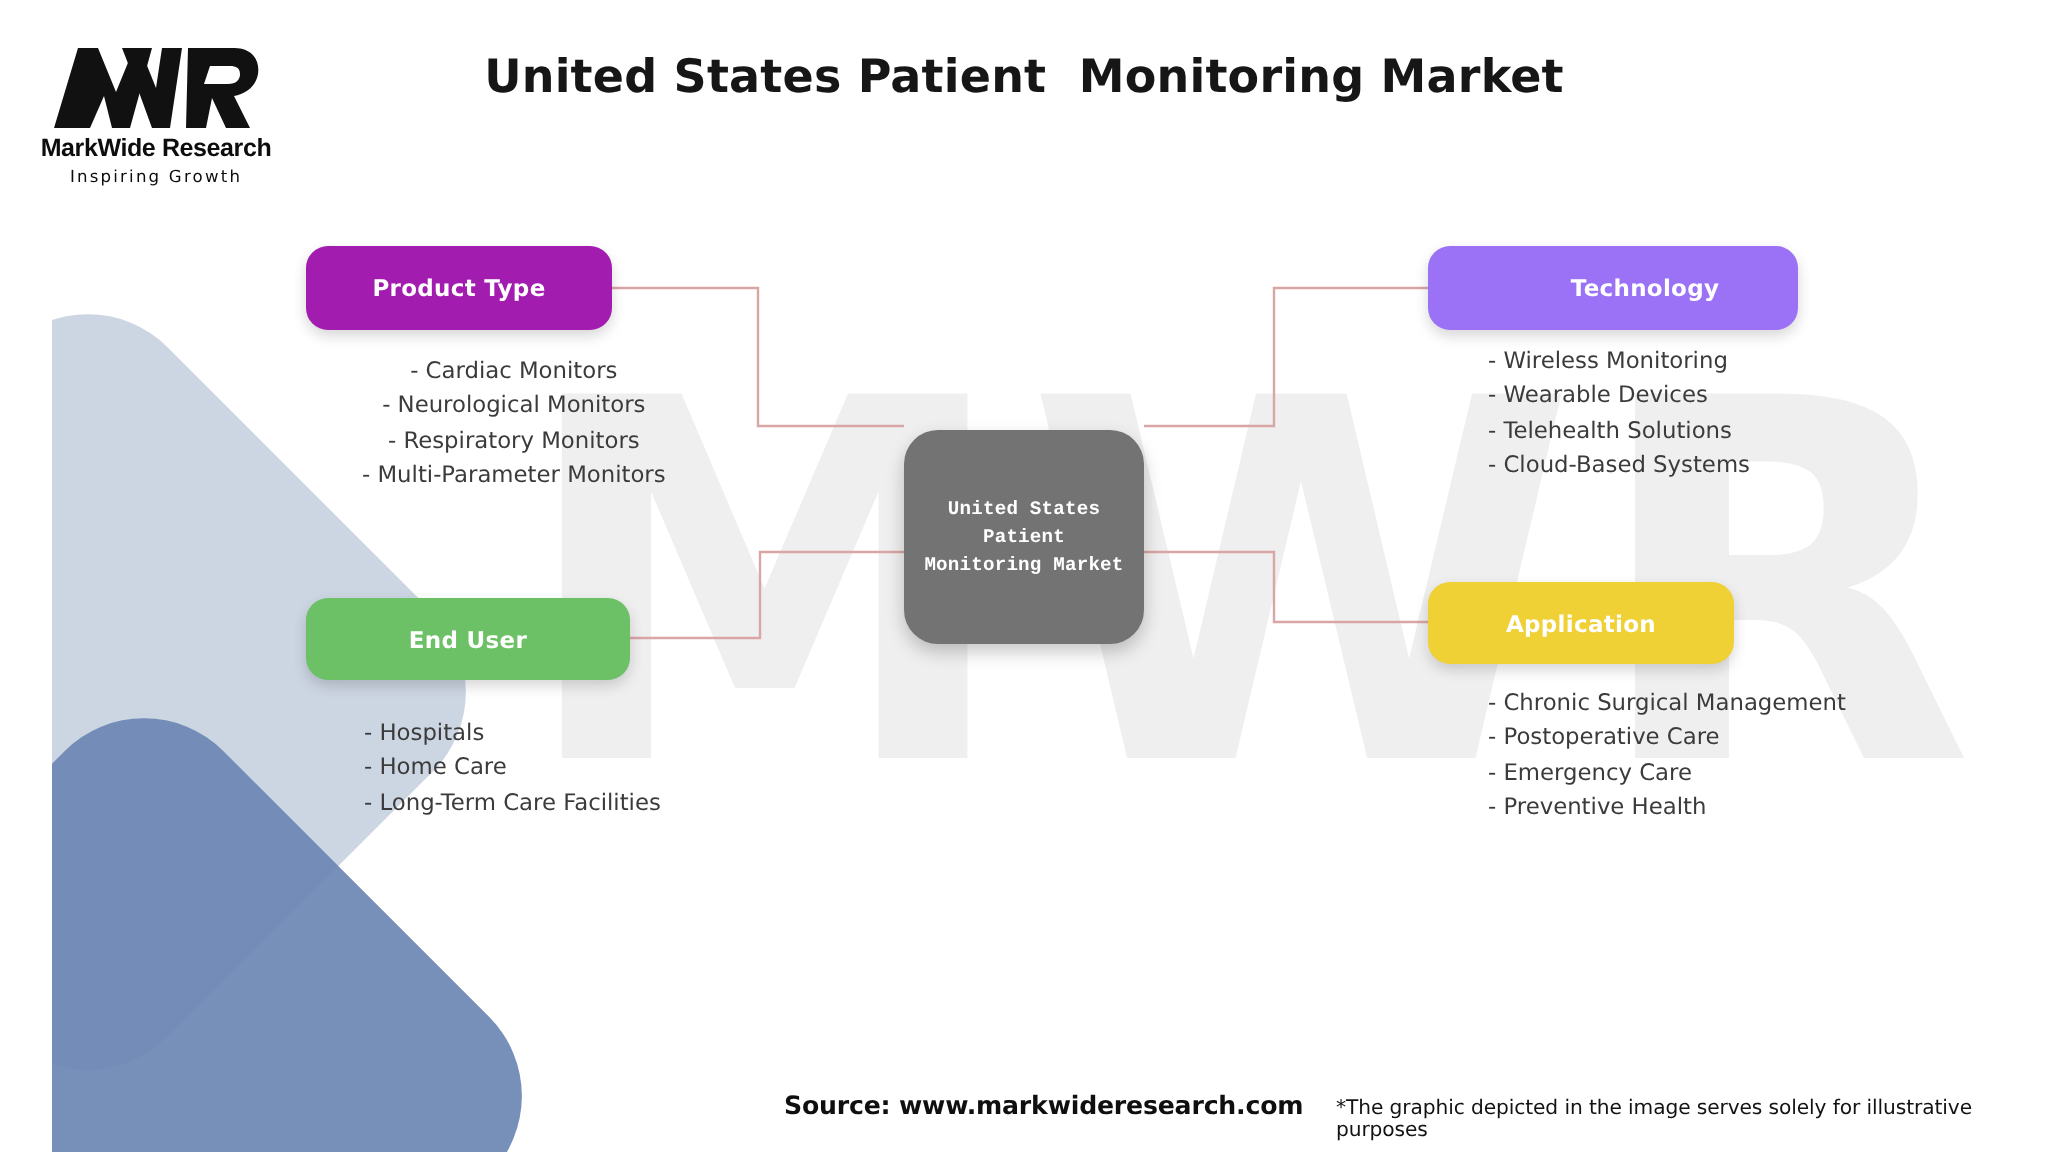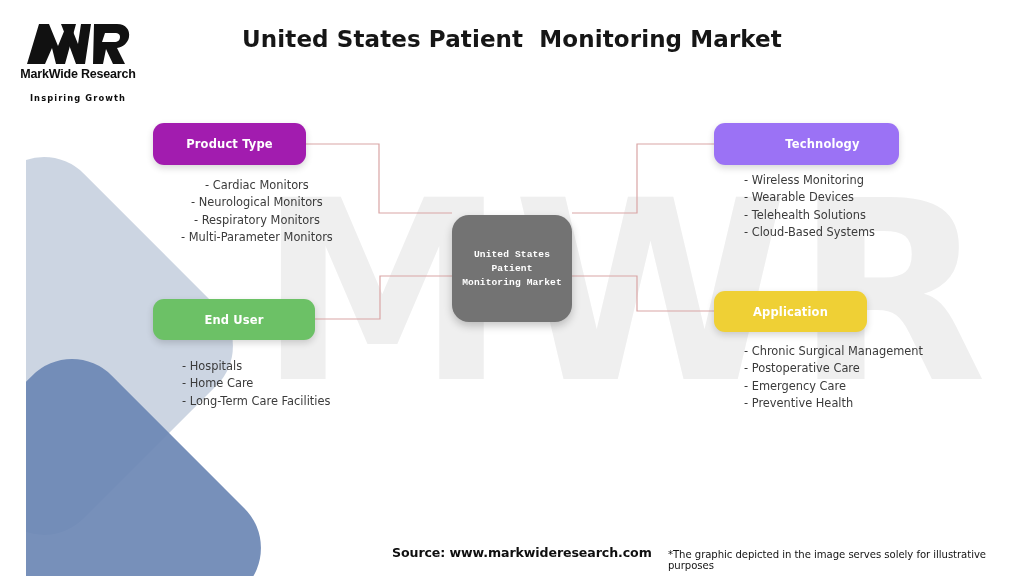--- a/index.html
+++ b/index.html
@@ -77,24 +77,24 @@
   .logo-name {
     font-family: Liberation Sans, sans-serif;
     font-weight: 700;
     font-size: 12.5px;
     letter-spacing: -.2px;
     margin-top: 1px;
     color: #0d0d0d;
   }
   .logo-tag {
     font-family: "DejaVu Sans", sans-serif;
-    font-weight: 700;
+    font-weight: 400;
     font-size: 8.3px;
     letter-spacing: 1.1px;
-    margin-top: 12px;
+    margin-top: 2px;
     color: #0d0d0d;
   }
 
   
   .title {
     position: absolute;
     left: 0;
     top: 26px;
     width: 1024px;
     text-align: center;

